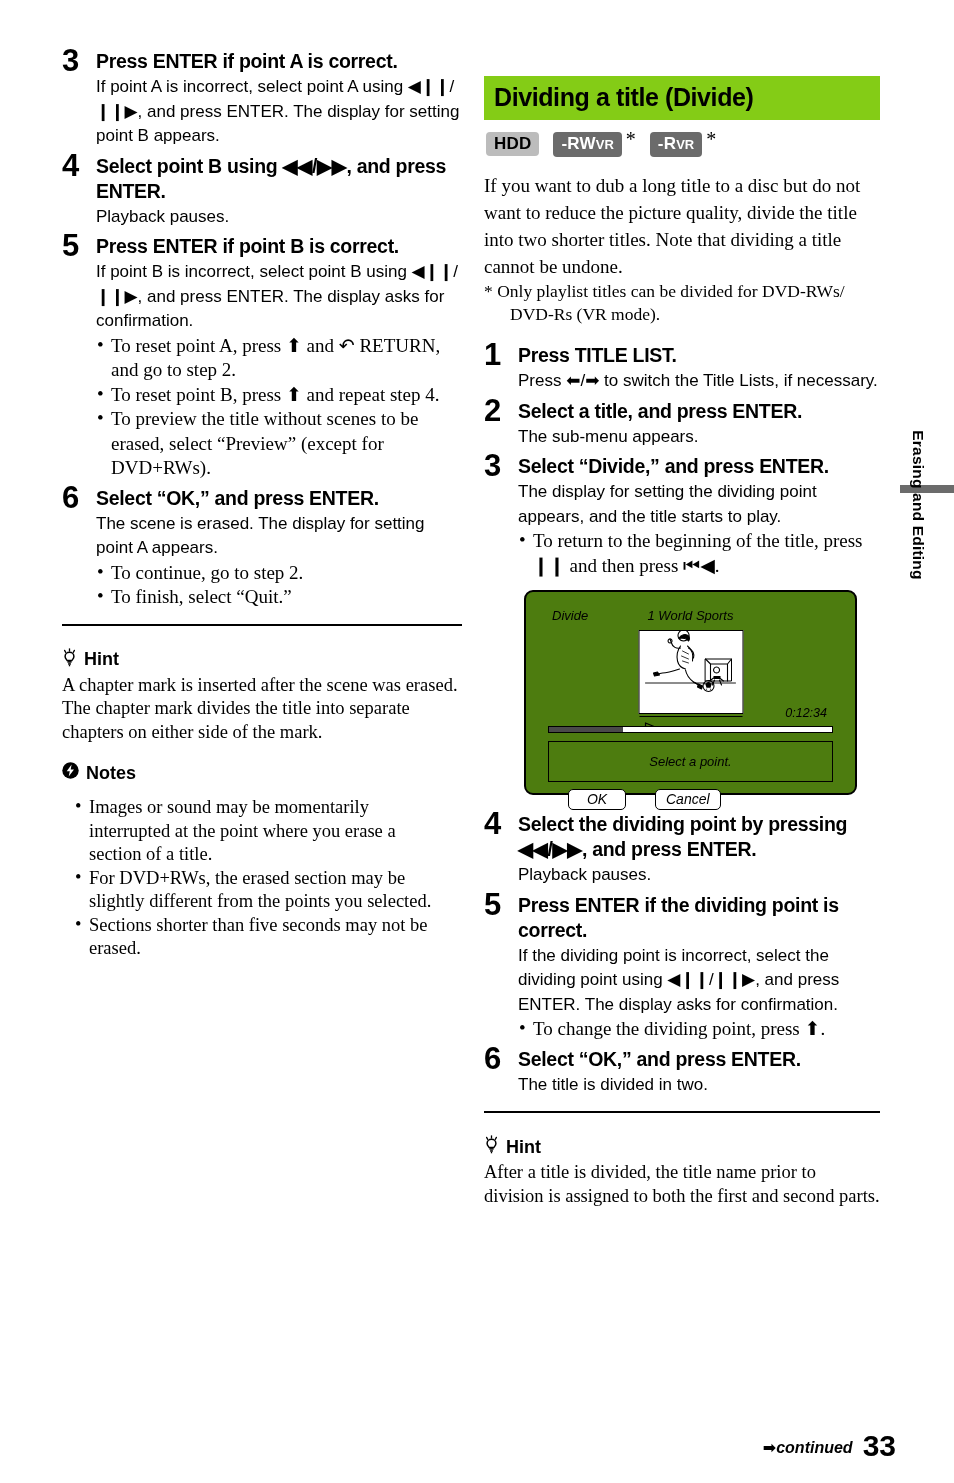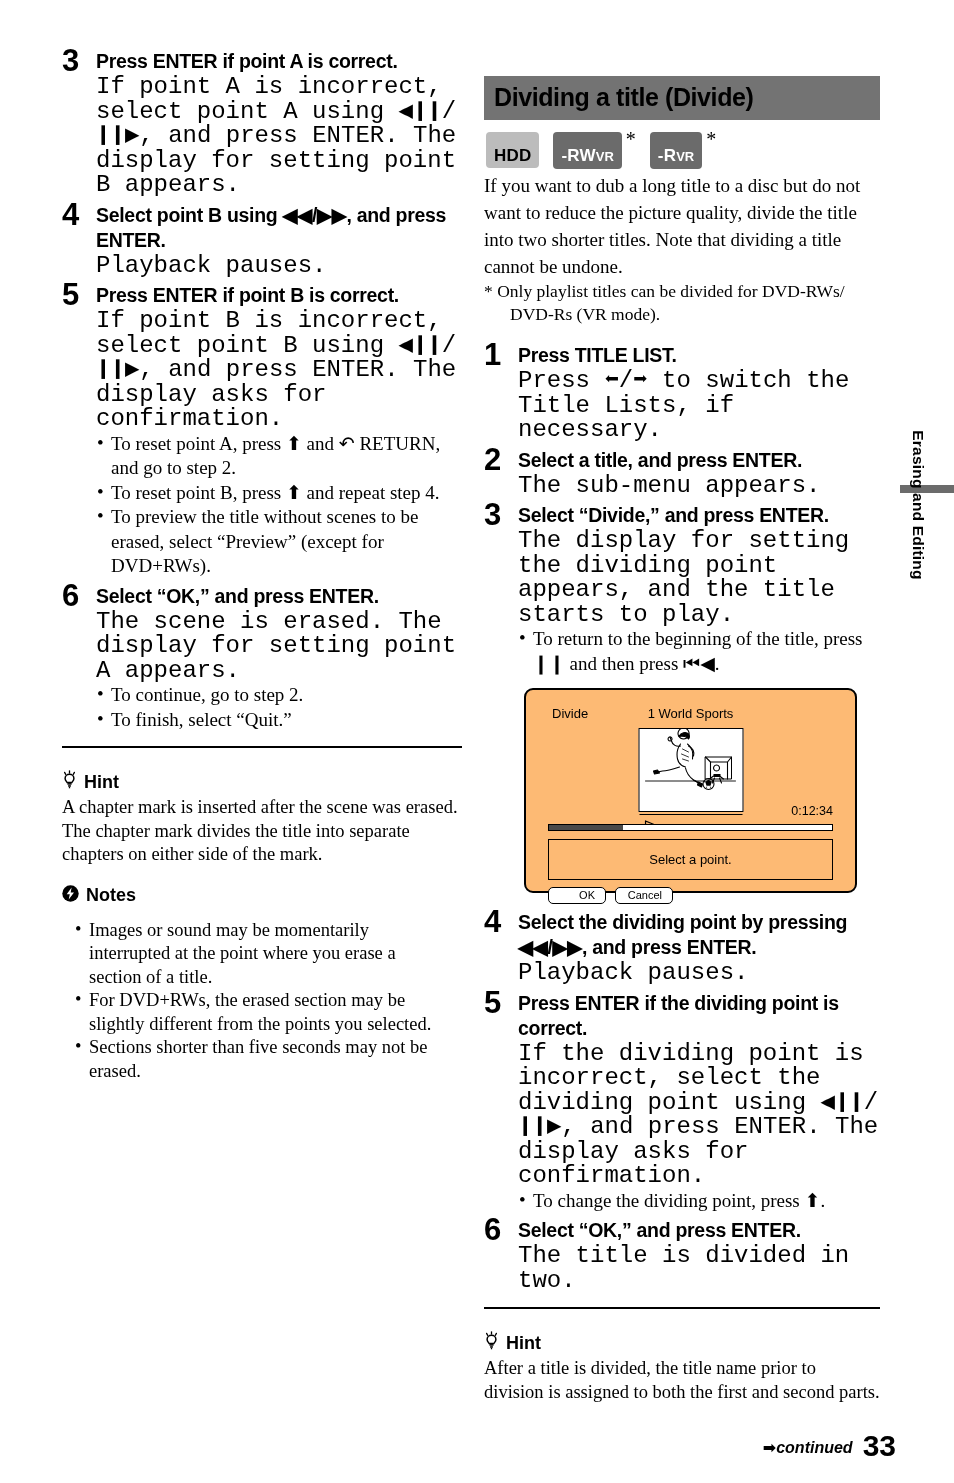--- a/index.html
+++ b/index.html
@@ -36,62 +36,62 @@
   .step-body { flex: 1 1 auto; padding-top: 3px; }
   .step-title {
     font-family: "Liberation Sans", sans-serif;
     font-weight: bold;
     font-size: 19.5px;
     line-height: 25px;
     letter-spacing: -0.3px;
     margin: 0 0 1px 0;
   }
   .step-text {
-    font-family: Liberation Mono, monospace;
-    font-size: 24px;
+    font-family: Liberation Sans, sans-serif;
+    font-size: 17px;
     line-height: 24.5px;
     margin: 0;
   }
   .step-list { margin: 0; padding: 0; list-style: none; }
   .step-list li {
     font-family: "Liberation Serif", serif;
     font-size: 19px;
     line-height: 24.5px;
     padding-left: 15px;
     position: relative;
   }
   .step-list li::before {
     content: "\2022";
     position: absolute;
     left: 1px;
     top: -1px;
   }
 
   
   .section-band {
-    background: #737373;
+    background: #84cc16;
     padding: 7px 10px 9px 10px;
     margin-bottom: 12px;
   }
   .section-band h2 {
     margin: 0;
     font-family: "Liberation Sans", sans-serif;
     font-weight: bold;
     font-size: 25px;
     line-height: 28px;
     letter-spacing: -0.4px;
   }
 
   
   .badges { display: flex; align-items: flex-start; margin: 0 0 14px 2px; height: 26px; }
   .badge {
     font-family: "Liberation Sans", sans-serif;
     font-weight: bold;
     border-radius: 4px;
-    padding: 14px 8px 3px 8px;
+    padding: 2px 8px 3px 8px;
     font-size: 17px;
     line-height: 19px;
     letter-spacing: 0.2px;
     display: inline-block;
     white-space: nowrap;
   }
   .badge.hdd  { background: #bcbcbc; color: #000; }
   .badge.dark { background: #6b6b6b; color: #fff; }
   .badge .sm  { font-size: 13px; letter-spacing: 0; }
   .badge-star {
@@ -147,23 +147,24 @@
     position: absolute; left: 1px; top: -1px;
   }
 
   
   .screenshot-box {
     position: relative;
     width: 333px;
     margin: 12px 0 14px 40px;
     border: 2px solid #000;
     border-radius: 9px;
-    background: #fdba74;
+    background: #4d7c0f;
     padding: 16px 16px 14px 16px;
     height: 205px;
+    font-style: italic;
   }
   .scr-row1 { position: relative; height: 20px; }
   .scr-label {
     position: absolute; left: 10px; top: 0;
     font-family: "Liberation Sans", sans-serif;
     font-size: 13px;
   }
   .scr-title {
     position: absolute; left: 0; right: 0; top: 0;
     text-align: center;
@@ -172,21 +173,21 @@
   }
   .scr-thumb-wrap { position: relative; height: 95px; }
   .scr-thumb {
     position: absolute; left: 50%; transform: translateX(-50%);
     top: 2px;
     width: 105px; height: 84px;
     border: 1.6px solid #000;
     background: #fff;
   }
   .scr-time {
-    position: absolute; right: 6px; bottom: 3px;
+    position: absolute; right: 12px; bottom: 3px;
     font-family: "Liberation Sans", sans-serif;
     font-size: 12.5px;
   }
   .scr-progress {
     position: relative;
     height: 7px;
     margin: 3px 6px 0 6px;
     border: 1.4px solid #000;
     background: #fff;
   }
@@ -201,25 +202,26 @@
     border: 1.6px solid #000;
     display: flex; align-items: center; justify-content: center;
     font-family: "Liberation Sans", sans-serif;
     font-size: 13px;
   }
   .scr-buttons { display: flex; gap: 9px; margin: 7px 0 0 6px; }
   .scr-btn {
     min-width: 58px;
     border: 1.6px solid #000;
     border-radius: 5px;
-    text-align: right;
-    font-family: "Liberation Sans", sans-serif;
-    font-size: 11px;
+    text-align: center;
+    font-family: "Liberation Sans", sans-serif;
+    font-size: 14px;
     padding: 1px 10px 2px 10px;
     background: #fff;
+    margin-left: 20px;
   }
 
   
   .side-tab {
     position: absolute;
     right: 0; top: 485px;
     width: 54px; height: 195px;
   }
   .side-tab .bar {
     position: absolute; left: 0; top: 0; right: 0;

